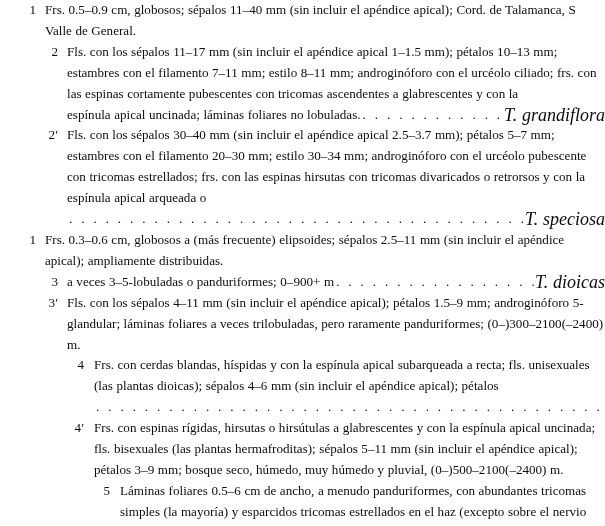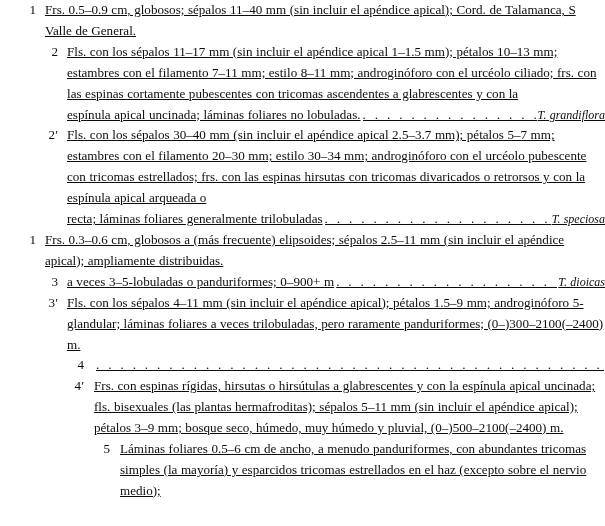--- a/index.html
+++ b/index.html
@@ -44,21 +44,20 @@
     font-size: 13.1px;
     line-height: 20.9px;
     font-style: normal;
     white-space: pre;
   }
 
   .lead-body {
     display: block;
     white-space: normal;
     word-spacing: 0.02em;
-    text-decoration: underline;
   }
 
   
   .level-1 { margin-left: 14px;  padding-left: 31px; }
   .level-2 { margin-left: 36px;  padding-left: 31px; }
   .level-3 { margin-left: 36px;  padding-left: 31px; }
   .level-4 { margin-left: 62px;  padding-left: 32px; }
   .level-5 { margin-left: 88px;  padding-left: 32px; }
 
   .level-1 > .lead-number,
@@ -84,21 +83,21 @@
     letter-spacing: 2.7px;
     font-size: 13.1px;
     margin: 0 1px 0 2px;
     min-width: 12px;
     color: #111111;
   }
   .taxon-name {
     flex: 0 0 auto;
     font-style: italic;
     white-space: pre;
-    font-size: 12px;
+    font-size: 18px;
   }
 
   .lead-line { display: block; }
 
   
   #key-document {
     filter: contrast(1.04);
   }
 </style>
 </head>
@@ -121,21 +120,20 @@
             <span class="dot-leader" aria-hidden="true">. . . . . . . . . . . . . . . . . . . . . . . . . . . . . . . . . . . . . . . . . . . . . . . . . . . . . . . . . . . . . . . . . . . . . . . . . . . . . . . . . . . . . . . . . </span>
             <span class="taxon-name">T. grandiflora</span>
           </span>
         </span>
       </div>
       <div class="key-lead level-2">
         <span class="lead-number">2′</span>
         <span class="lead-body">
           <span class="lead-line">Fls. con los sépalos 30–40 mm (sin incluir el apéndice apical 2.5–3.7 mm); pétalos 5–7 mm; estambres con el filamento 20–30 mm; estilo 30–34 mm; androginóforo con el urcéolo pubescente con tricomas estrellados; frs. con las espinas hirsutas con tricomas divaricados o retrorsos y con la espínula apical arqueada o </span>
           <span class="lead-terminal">
-            <span class="terminal-text">recta; láminas foliares generalmente trilobuladas</span>
             <span class="dot-leader" aria-hidden="true">. . . . . . . . . . . . . . . . . . . . . . . . . . . . . . . . . . . . . . . . . . . . . . . . . . . . . . . . . . . . . . . . . . . . . . . . . . . . . . . . . . . . . . . . . </span>
             <span class="taxon-name">T. speciosa</span>
           </span>
         </span>
       </div>
       <div class="key-lead level-1">
         <span class="lead-number">1</span>
         <span class="lead-body">
           <span class="lead-line">Frs. 0.3–0.6 cm, globosos a (más frecuente) elipsoides; sépalos 2.5–11 mm (sin incluir el apéndice apical); ampliamente distribuidas.</span>
         </span>
@@ -152,20 +150,21 @@
       </div>
       <div class="key-lead level-3">
         <span class="lead-number">3′</span>
         <span class="lead-body">
           <span class="lead-line">Fls. con los sépalos 4–11 mm (sin incluir el apéndice apical); pétalos 1.5–9 mm; androginóforo 5-glandular; láminas foliares a veces trilobuladas, pero raramente panduriformes; (0–)300–2100(–2400) m.</span>
         </span>
       </div>
       <div class="key-lead level-4">
         <span class="lead-number">4</span>
         <span class="lead-body">
+          <span class="lead-line">Frs. con cerdas blandas, híspidas y con la espínula apical subarqueada a recta; fls. unisexuales (las plantas dioicas); sépalos 4–6 mm (sin incluir el apéndice apical); pétalos </span>
           <span class="lead-terminal">
             <span class="dot-leader" aria-hidden="true">. . . . . . . . . . . . . . . . . . . . . . . . . . . . . . . . . . . . . . . . . . . . . . . . . . . . . . . . . . . . . . . . . . . . . . . . . . . . . . . . . . . . . . . . . </span>
           </span>
         </span>
       </div>
       <div class="key-lead level-4">
         <span class="lead-number">4′</span>
         <span class="lead-body">
           <span class="lead-line">Frs. con espinas rígidas, hirsutas o hirsútulas a glabrescentes y con la espínula apical uncinada; fls. bisexuales (las plantas hermafroditas); sépalos 5–11 mm (sin incluir el apéndice apical); pétalos 3–9 mm; bosque seco, húmedo, muy húmedo y pluvial, (0–)500–2100(–2400) m.</span>
         </span>

